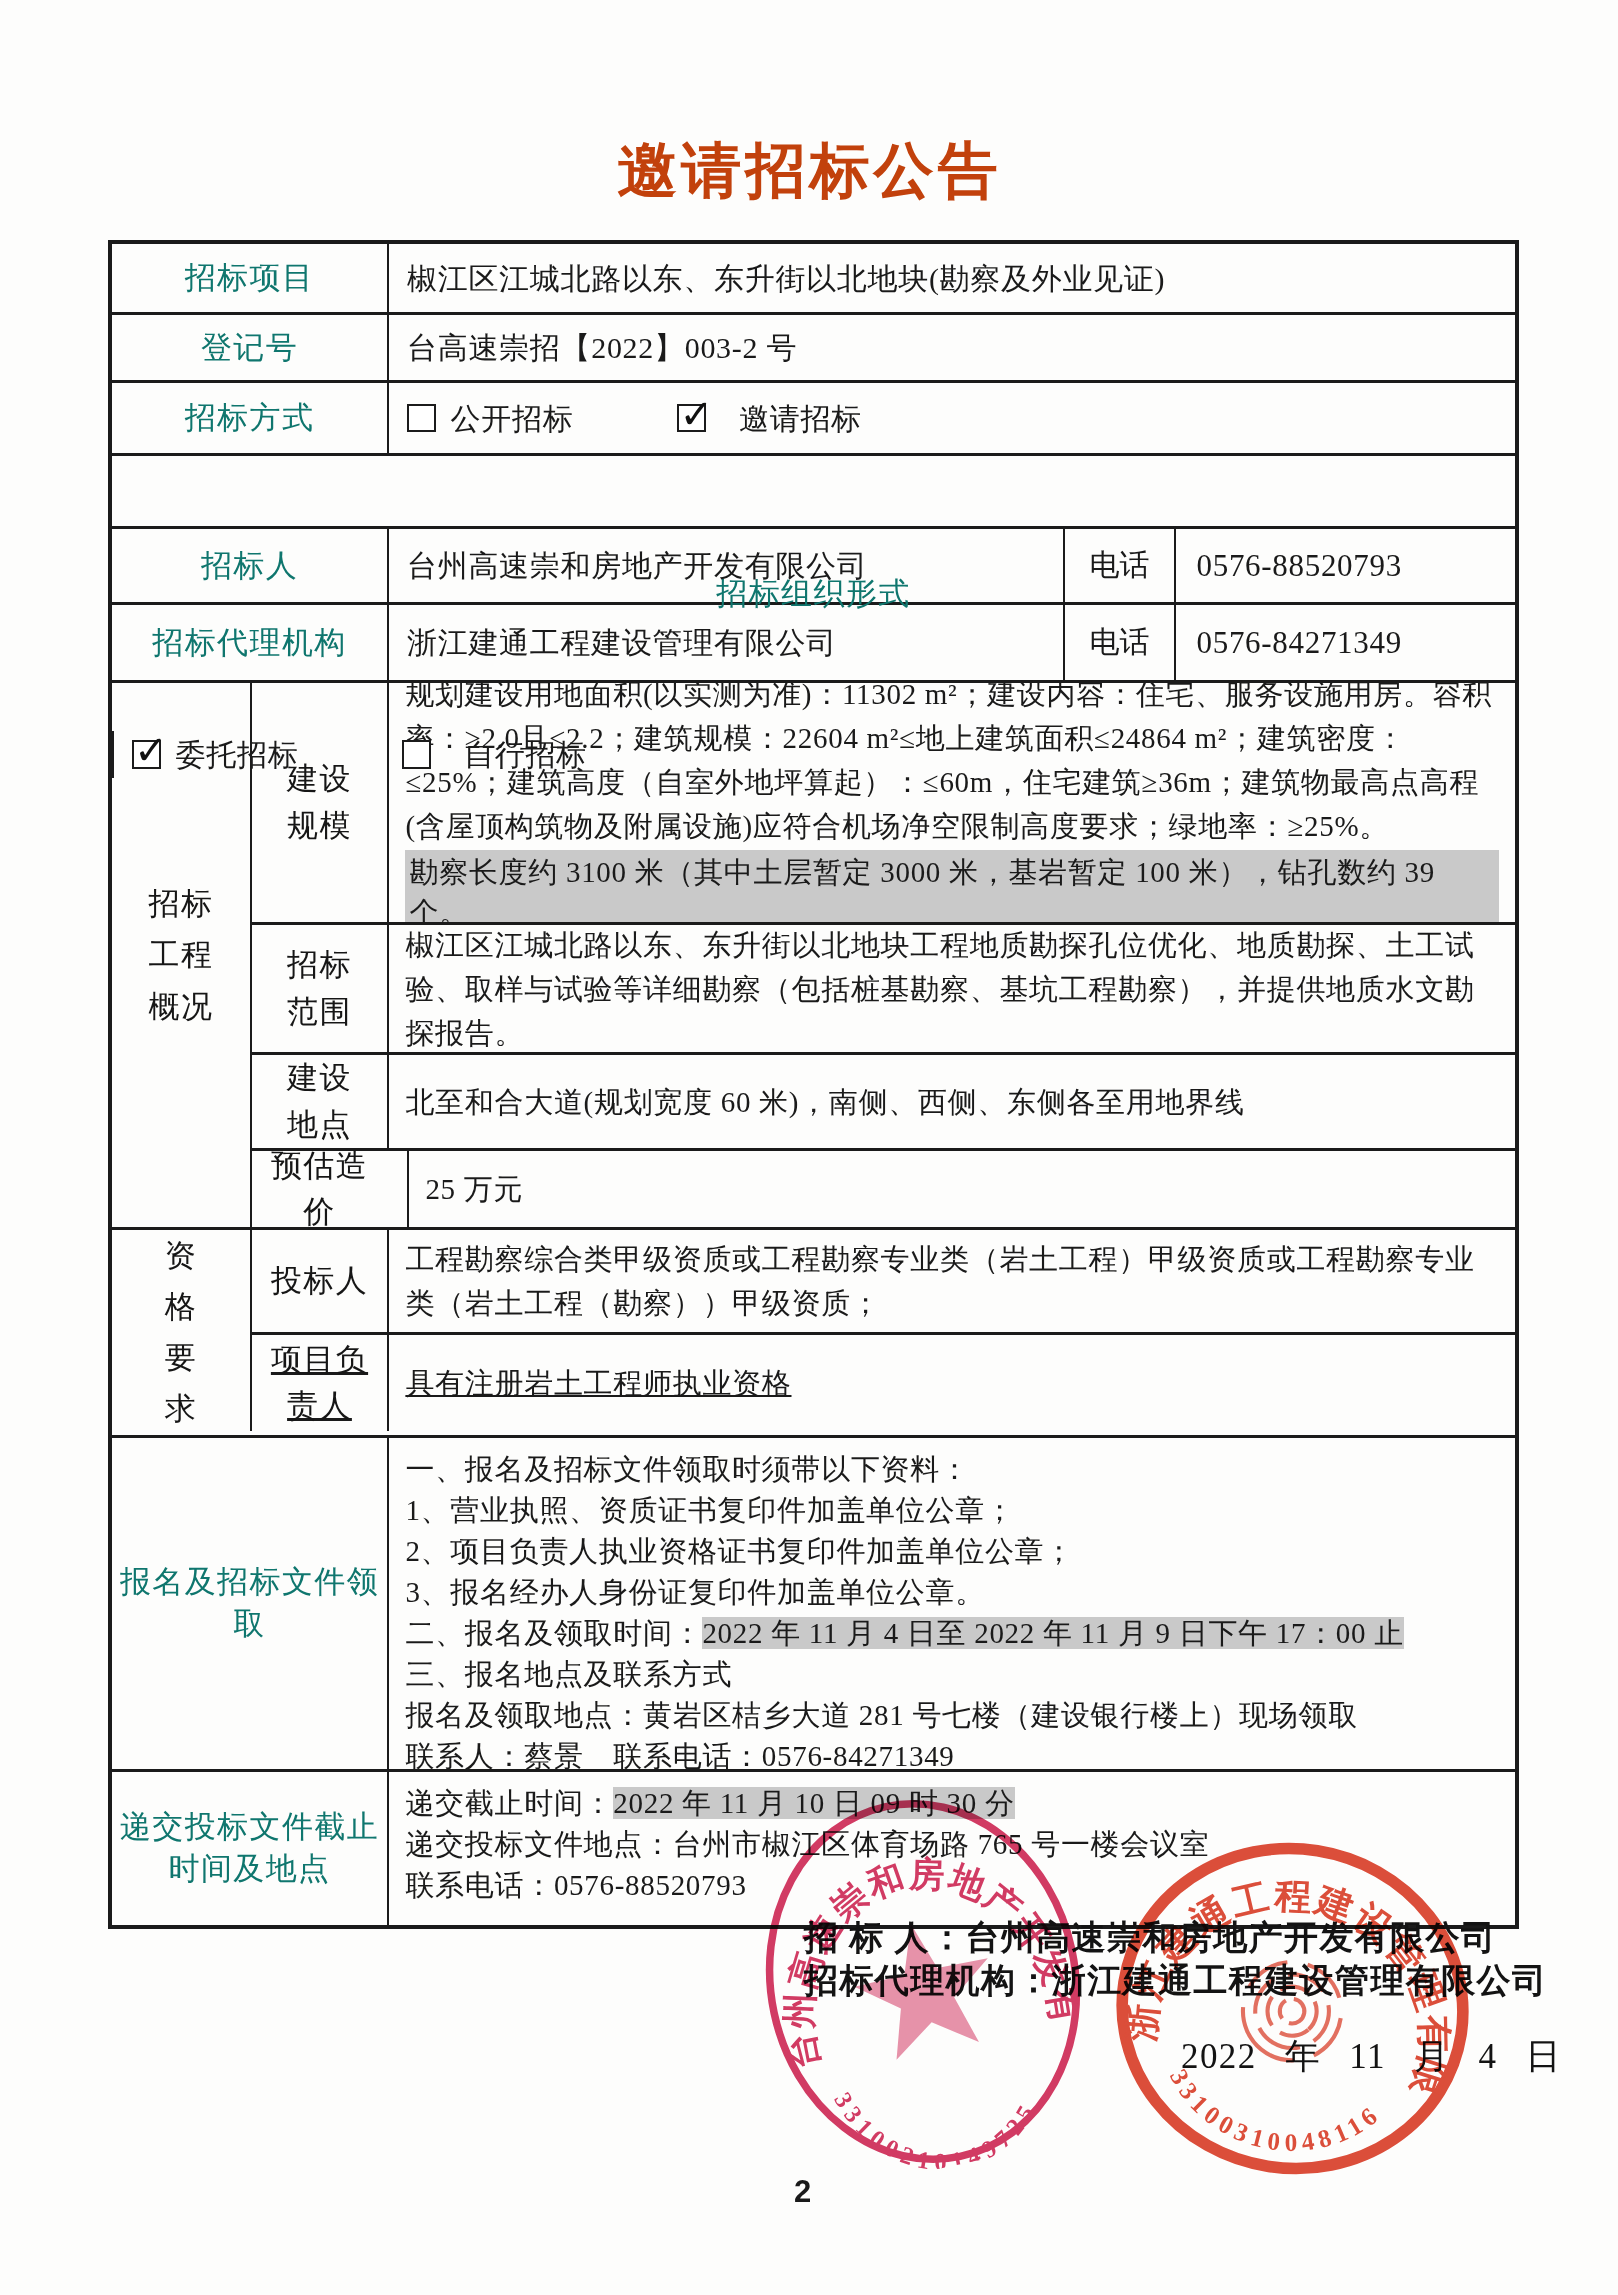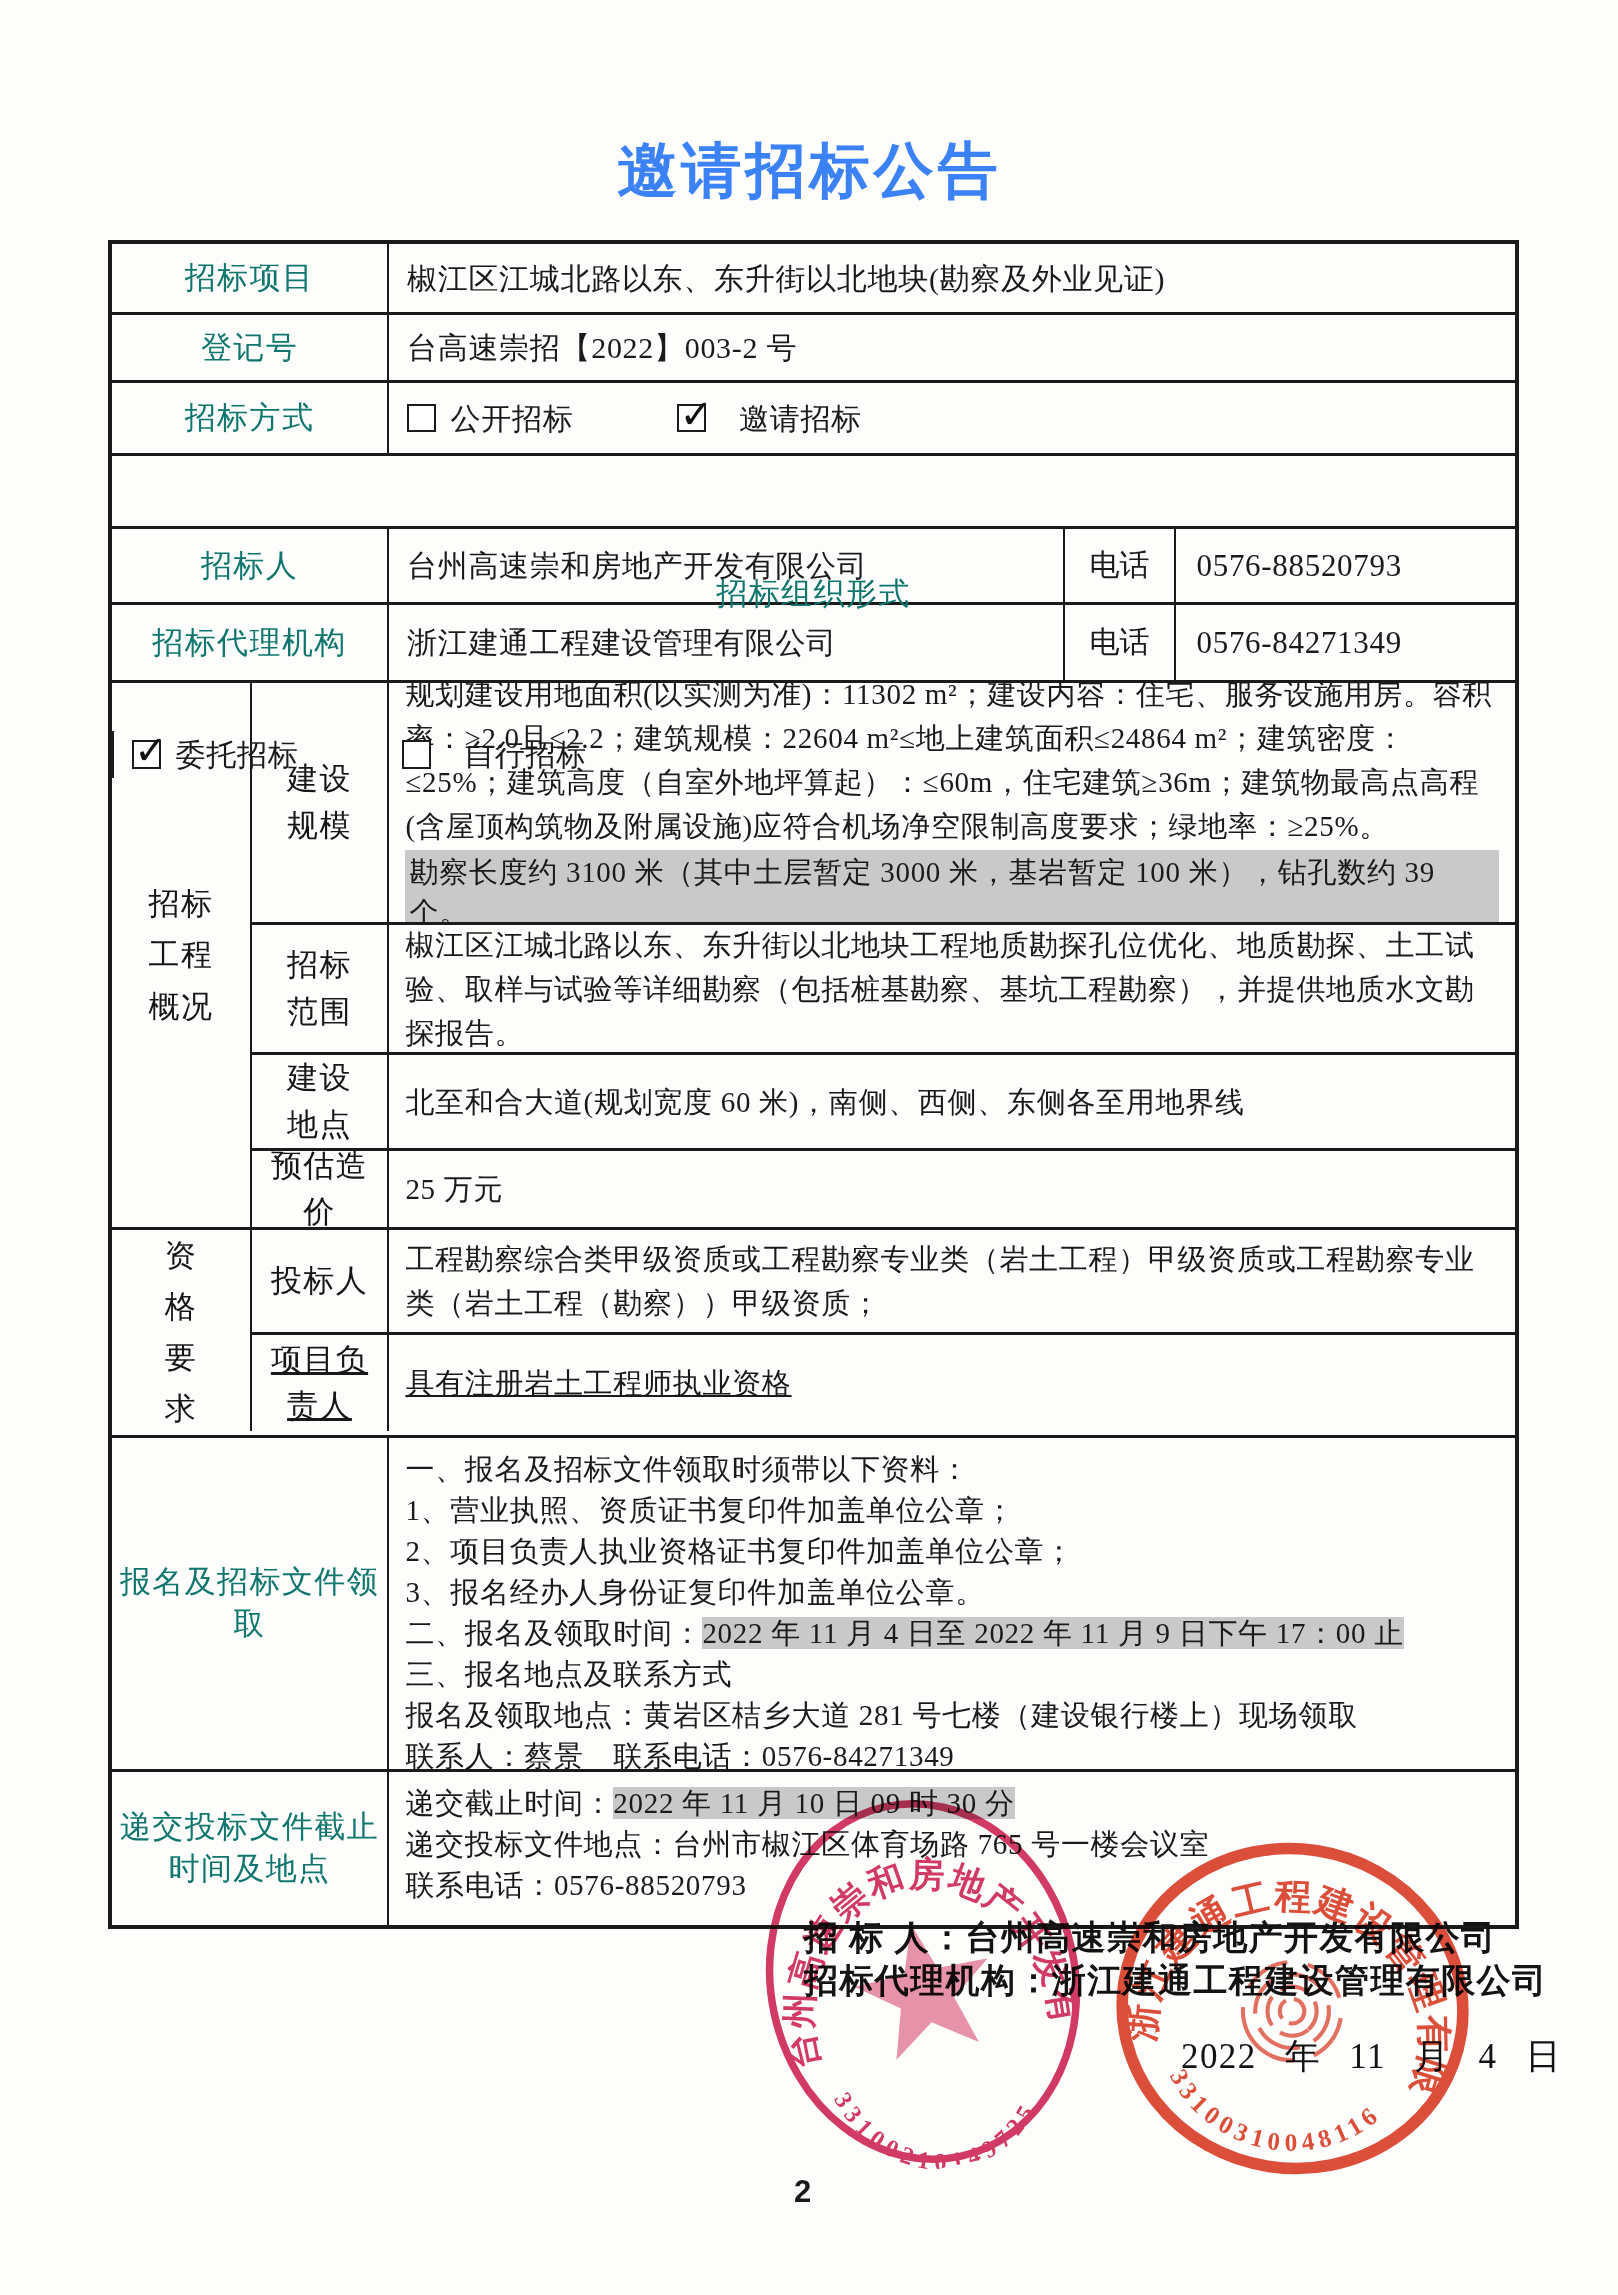--- a/index.html
+++ b/index.html
@@ -5,21 +5,21 @@
   html,body{margin:0;padding:0;}
   body{
     width:1619px;height:2295px;position:relative;
     background:#fdfdfc;color:#1a1a1a;
     font-family:"Liberation Serif","DejaVu Serif",serif;
     overflow:hidden;
   }
   .page-title{
     position:absolute;top:131px;left:0;width:100%;
     text-align:center;font-size:60px;font-weight:700;letter-spacing:4.1px;
-    font-family:"Liberation Sans","DejaVu Sans",sans-serif;color:#3b82f6;
+    font-family:"Liberation Sans","DejaVu Sans",sans-serif;color:#c2410c;
   }
   
   .doc-table{
     position:absolute;left:108px;top:240px;width:1411px;
     border:4.1px solid #1b1b1b;box-sizing:border-box;background:transparent;
   }
   .t-row{display:flex;box-sizing:border-box;align-items:stretch;}
   .t-row + .t-row{border-top:3.4px solid #1b1b1b;}
   .cell{box-sizing:border-box;}
   .row-label{
@@ -72,21 +72,21 @@
     font-size:29px;letter-spacing:0.7px;line-height:44px;
     display:flex;flex-direction:column;justify-content:center;overflow:hidden;
   }
   .hl{background:#c9c9c9;}
   .survey-line{display:block;background:#c9c9c9;line-height:40px;padding:1.4px 4.1px;margin-top:2.7px;}
   .lines-cell{justify-content:flex-start;padding-top:11px;}
   .lines-cell .dline{line-height:41px;margin:0;}
   .sub-heights-scale{height:239px;}
   .sub-heights-scope{height:130px;}
   .sub-heights-location{height:96px;}
-  .sub-heights-estimate{height:79px;}
+  .sub-heights-estimate{height:79px;gap:20px;}
   .h-project{height:68px;}
   .h-reg{height:68px;}
   .h-method{height:73px;}
   .h-org{height:73px;flex-direction:column;}
   .h-tenderer{height:76px;}
   .h-agency{height:78px;}
   .h-bidder{height:102px;}
   .h-pm{height:99px;text-decoration:underline;}
   .h-signup{height:334px;}
   .h-submission{height:156px;}

